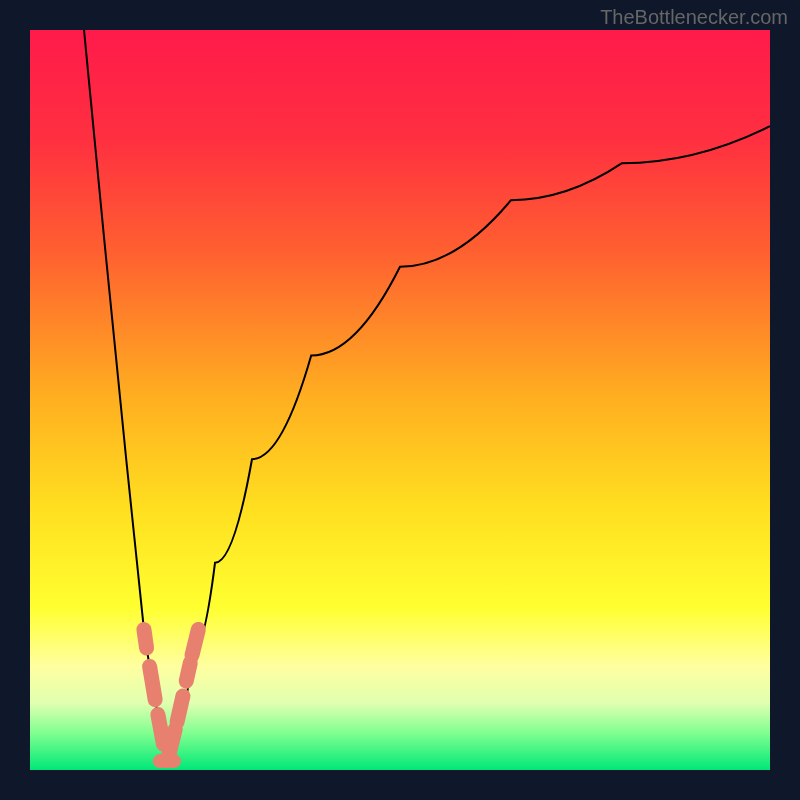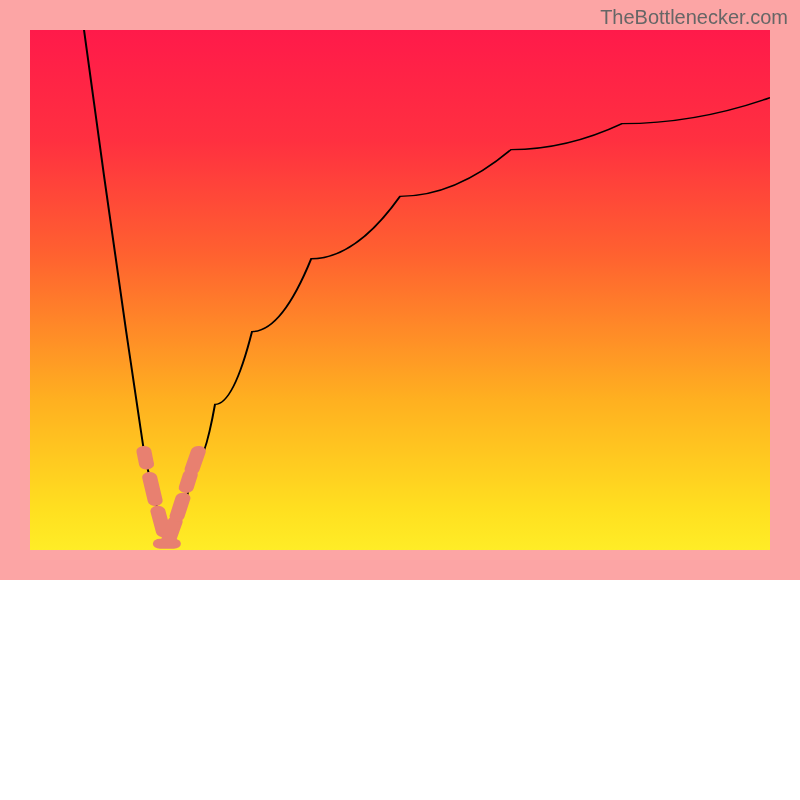--- a/index.html
+++ b/index.html
@@ -9,23 +9,23 @@
     }
     
     body {
       width: 800px;
       height: 800px;
       overflow: hidden;
     }
     
     .container {
       width: 800px;
-      height: 580px;
+      height: 800px;
       position: relative;
-      background: #fca5a5;
+      background: #0f172a;
     }
     
     .watermark {
       position: absolute;
       top: 6px;
       right: 12px;
       color: #666;
       font-family: Arial, sans-serif;
       font-size: 20px;
       z-index: 100;

